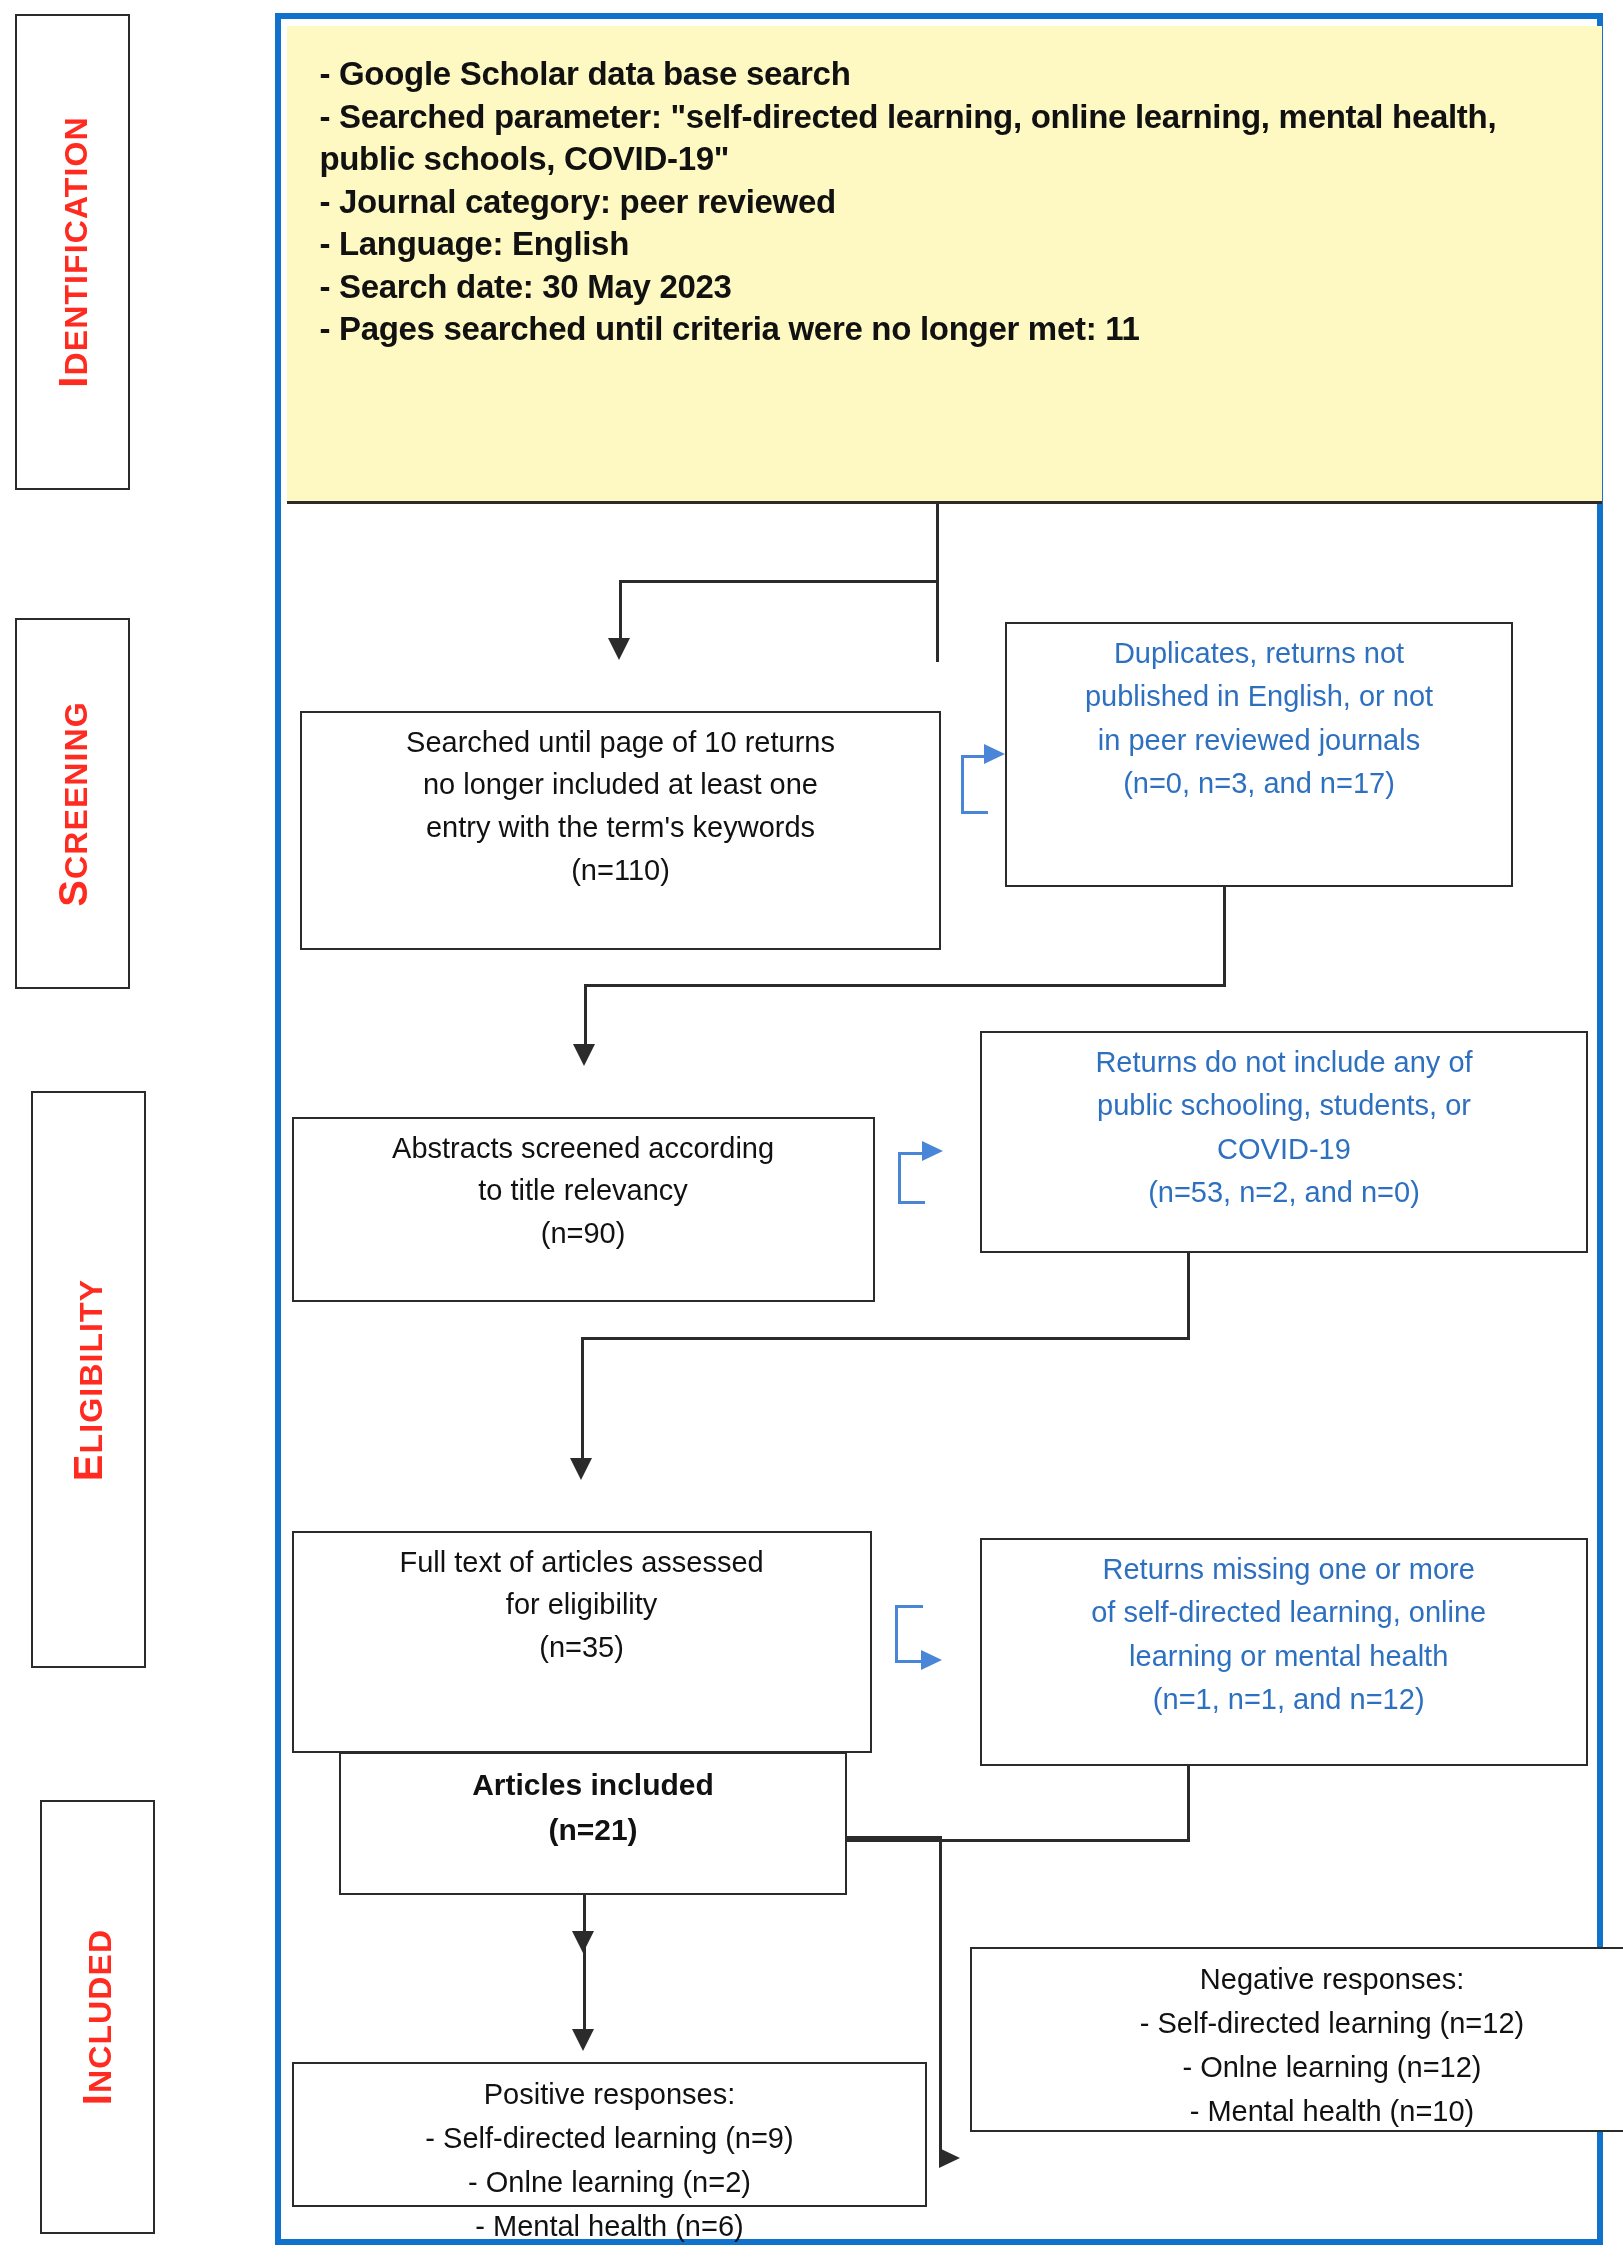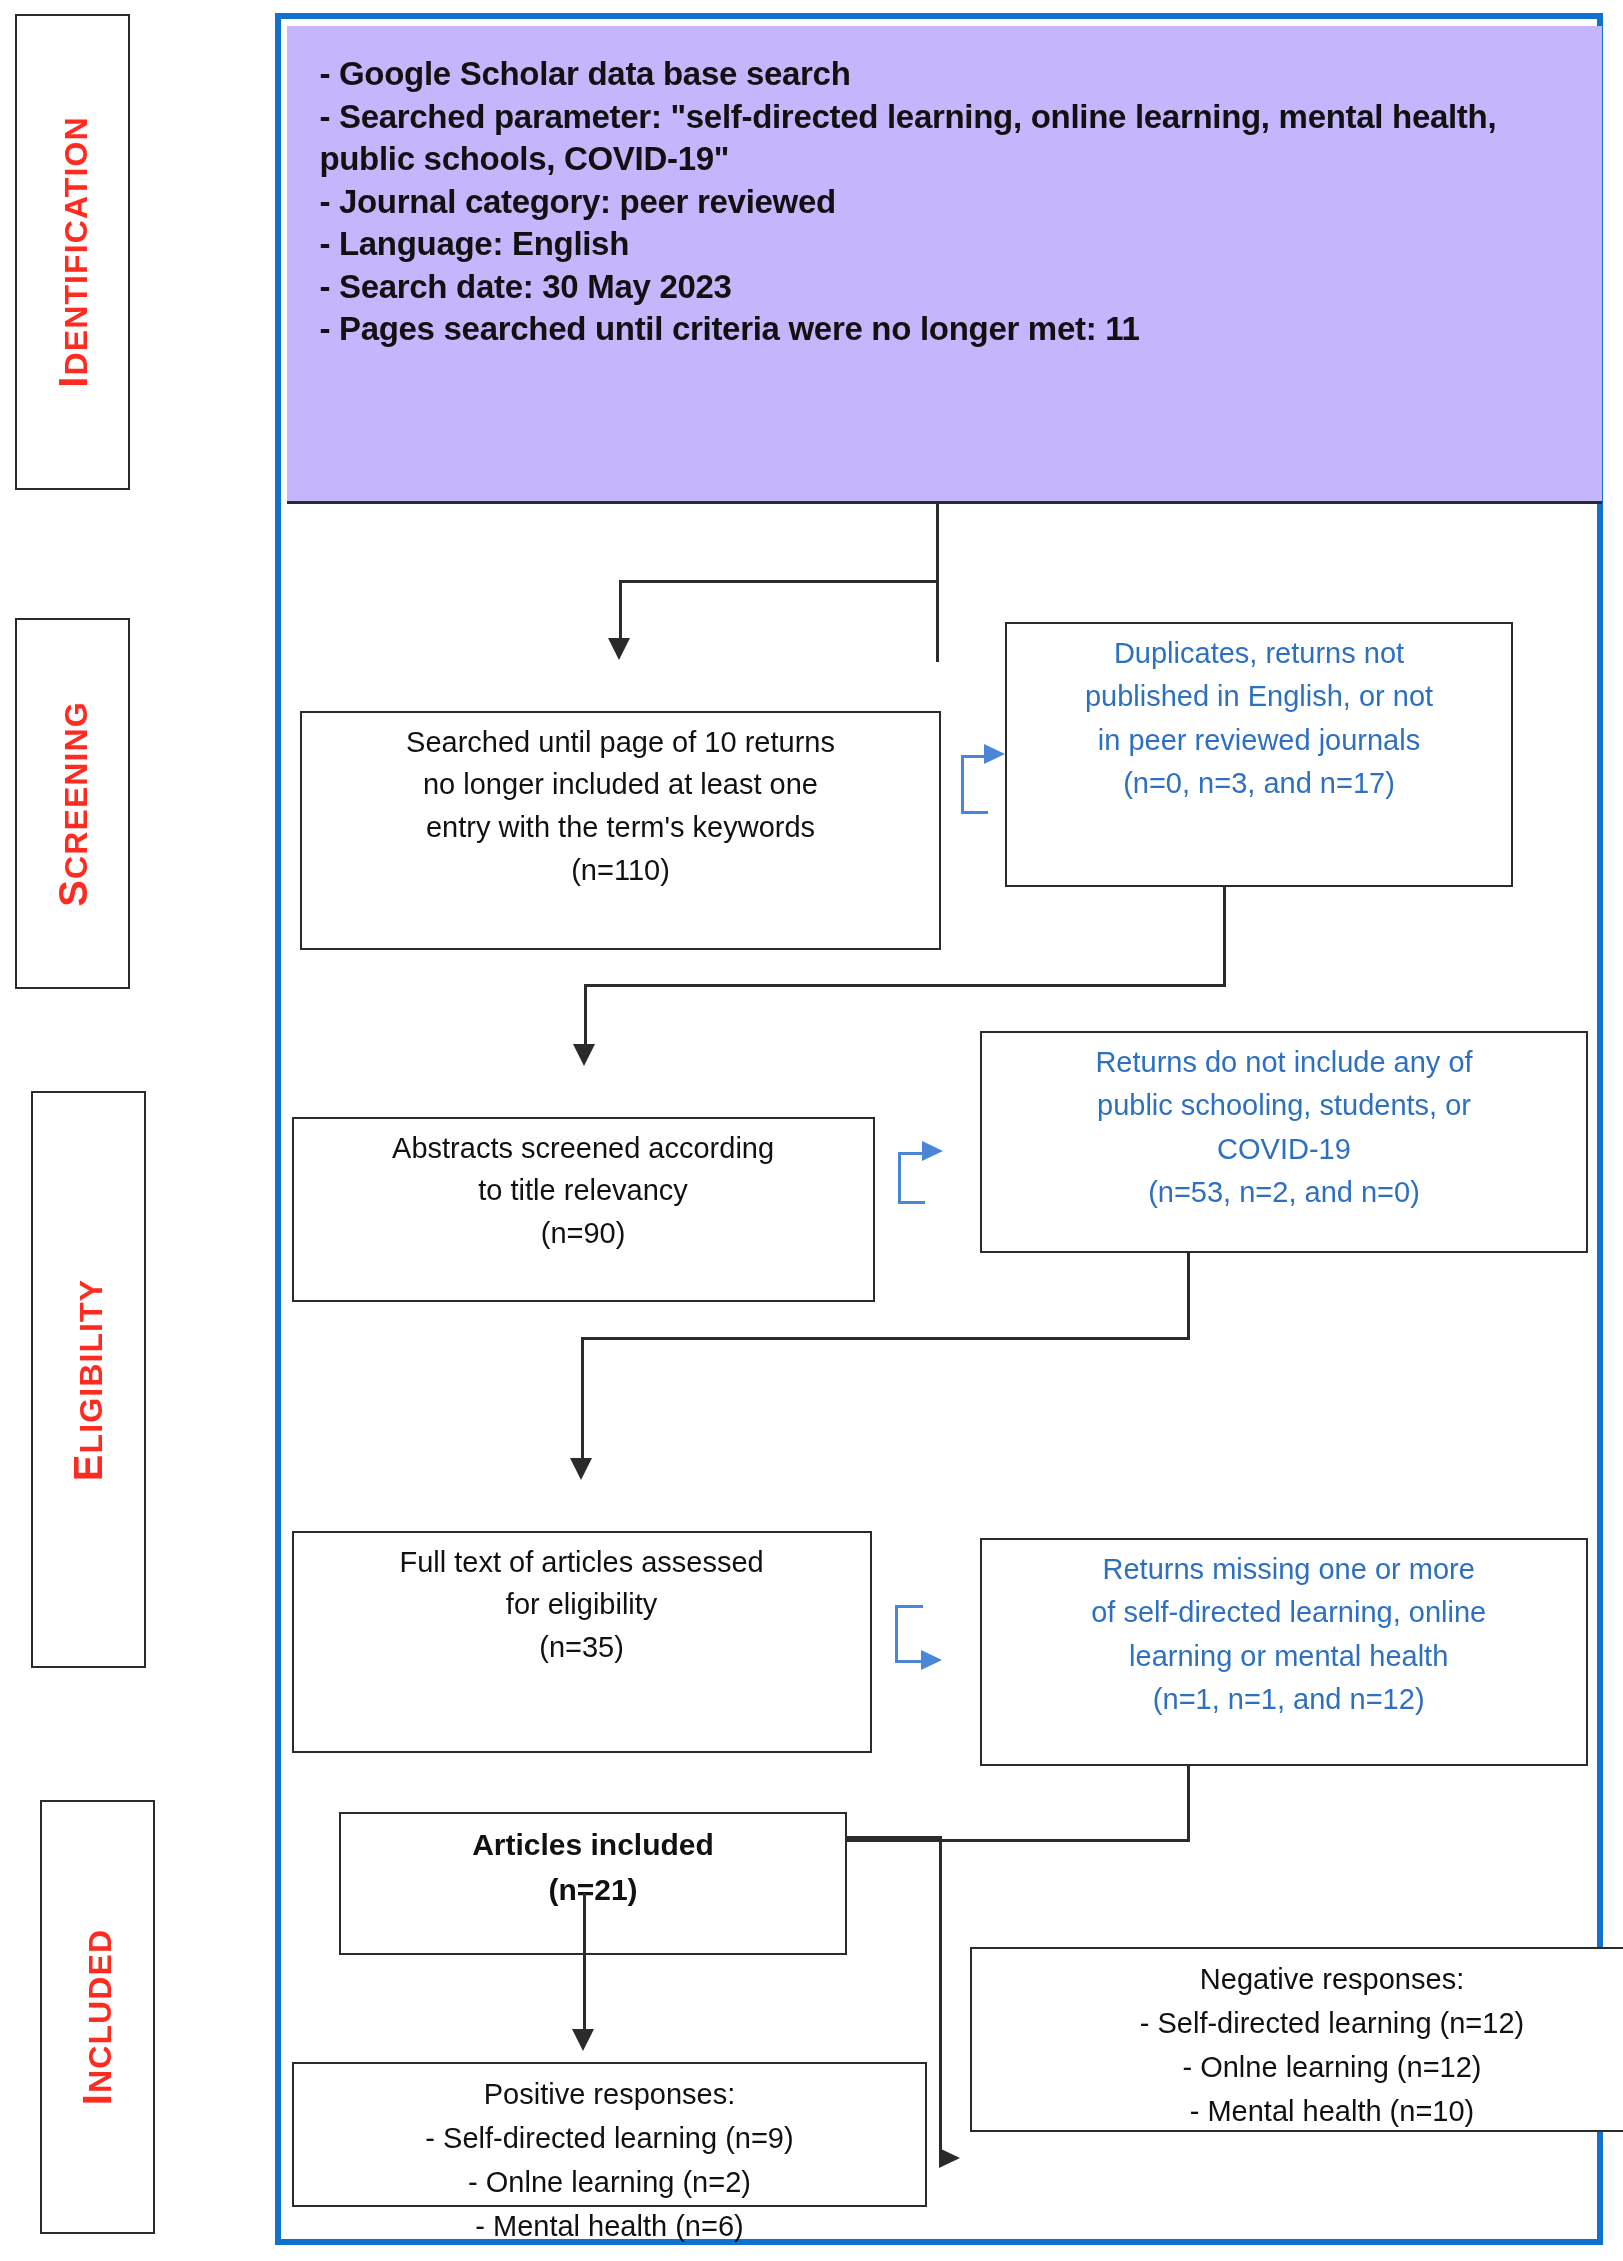--- a/index.html
+++ b/index.html
@@ -83,21 +83,21 @@
 
   
   #node-identification {
     position: absolute;
     left: 6.4px;
     top: 6.4px;
     width: 1315px;
     height: 478px;
     box-sizing: border-box;
     border-bottom: 3.7px solid #2b2b2b;
-    background: #c4b5fd;
+    background: #fef9c3;
     padding: 27.5px 32px 10.6px 32px;
     display: flex;
     flex-direction: column;
     justify-content: flex-start;
   }
   #node-identification .idline {
     font-size: 33px;
     font-weight: bold;
     color: #111111;
     line-height: 1.29;
@@ -109,21 +109,21 @@
   .proc { color: #111111; font-size: 29px; line-height: 1.48; font-weight: normal; margin-top: 40px; }
   
   .excl { color: #2E70C0; font-size: 29px; line-height: 1.50; font-weight: normal; }
 
   #node-searched    { left: 19px;   top: 652px; width: 641px; height: 239px; }
   #node-duplicates  { left: 724px; top: 603px; width: 508px;  height: 265px; }
   #node-abstracts   { left: 10.6px;   top: 1058px; width: 583px; height: 185px; }
   #node-returns-inc { left: 699px; top: 1012px; width: 608px; height: 222px; }
   #node-fulltext    { left: 10.6px;   top: 1472px; width: 580px; height: 222px; }
   #node-returns-mis { left: 699px; top: 1519px; width: 608px; height: 228px; padding-left: 20px; }
-  #node-included    { left: 58px;  top: 1793px; width: 508px;  height: 143px; }
+  #node-included    { left: 58px;  top: 1733px; width: 508px;  height: 143px; }
   #node-positive    { left: 11px;   top: 2043px; width: 635px; height: 145px; }
   #node-negative    { left: 678px; top: 1928px; width: 724px; height: 185px; margin-left: 11px; }
 
   #node-included .incl-title { font-size: 30px; font-weight: bold; color: #111111; line-height: 1.5; }
   #node-included .incl-count { font-size: 30px; font-weight: bold; color: #111111; line-height: 1.5; }
 
   #node-positive .line, #node-negative .line { font-size: 29px; line-height: 1.52; color: #111111; }
 
   
   .hline, .vline {

